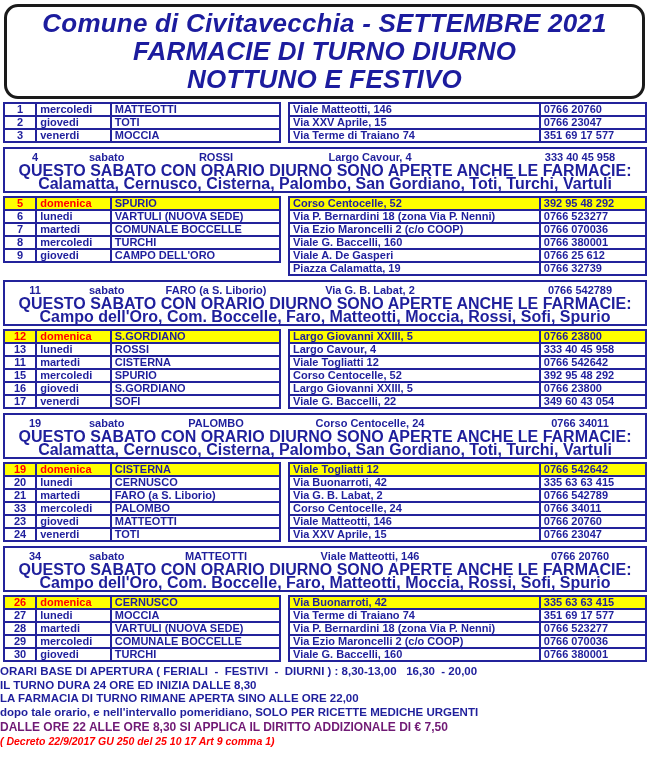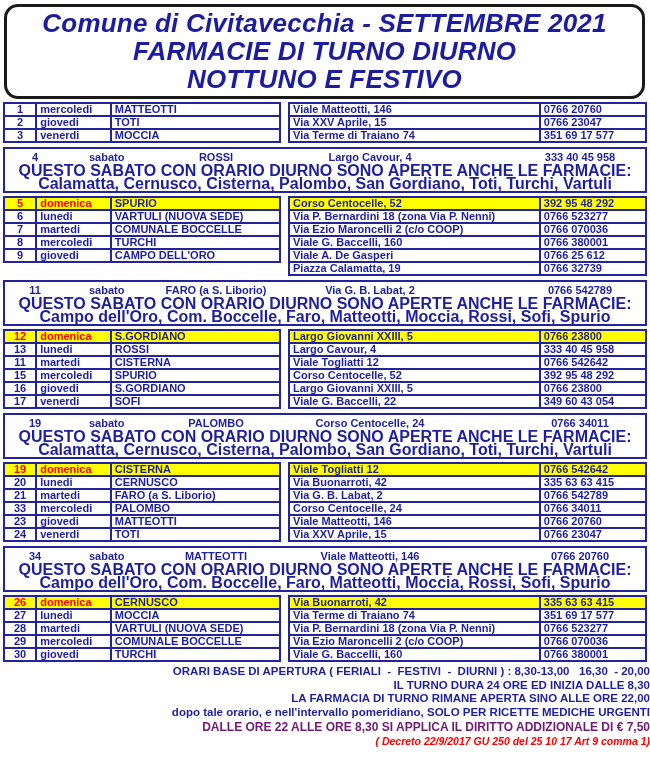--- a/index.html
+++ b/index.html
@@ -42,21 +42,21 @@
     height:40px;padding-top:2px;background:#fff;
   }
   .satbox .line1{position:relative;height:13px;font-size:11px;line-height:12px;}
   .sat-num{position:absolute;left:10px;width:40px;text-align:center;}
   .sat-day{position:absolute;left:84px;}
   .sat-name{position:absolute;left:112px;width:198px;text-align:center;white-space:nowrap;}
   .sat-addr{position:absolute;left:240px;width:250px;text-align:center;white-space:nowrap;}
   .sat-phone{position:absolute;left:505px;width:140px;text-align:center;white-space:nowrap;}
   .sat-notice,.sat-list{text-align:center;font-size:16px;line-height:13px;white-space:pre-wrap;}
   
-  .footer{margin-top:3px;text-align:right;}
+  .footer{margin-top:3px;text-align:left;}
   .footer div{white-space:pre-wrap;}
   .f-navy{font-size:11.5px;line-height:13.5px;color:#1f1f9c;}
   .f-red-big{font-size:12px;line-height:15px;color:#701a75;margin-top:1px;}
   .f-red-small{font-size:10.5px;line-height:12px;color:#ff0000;font-style:italic;}
 </style>
 </head>
 <body>
 
 <div class="header-box">
   <div>Comune di Civitavecchia - SETTEMBRE 2021</div>

